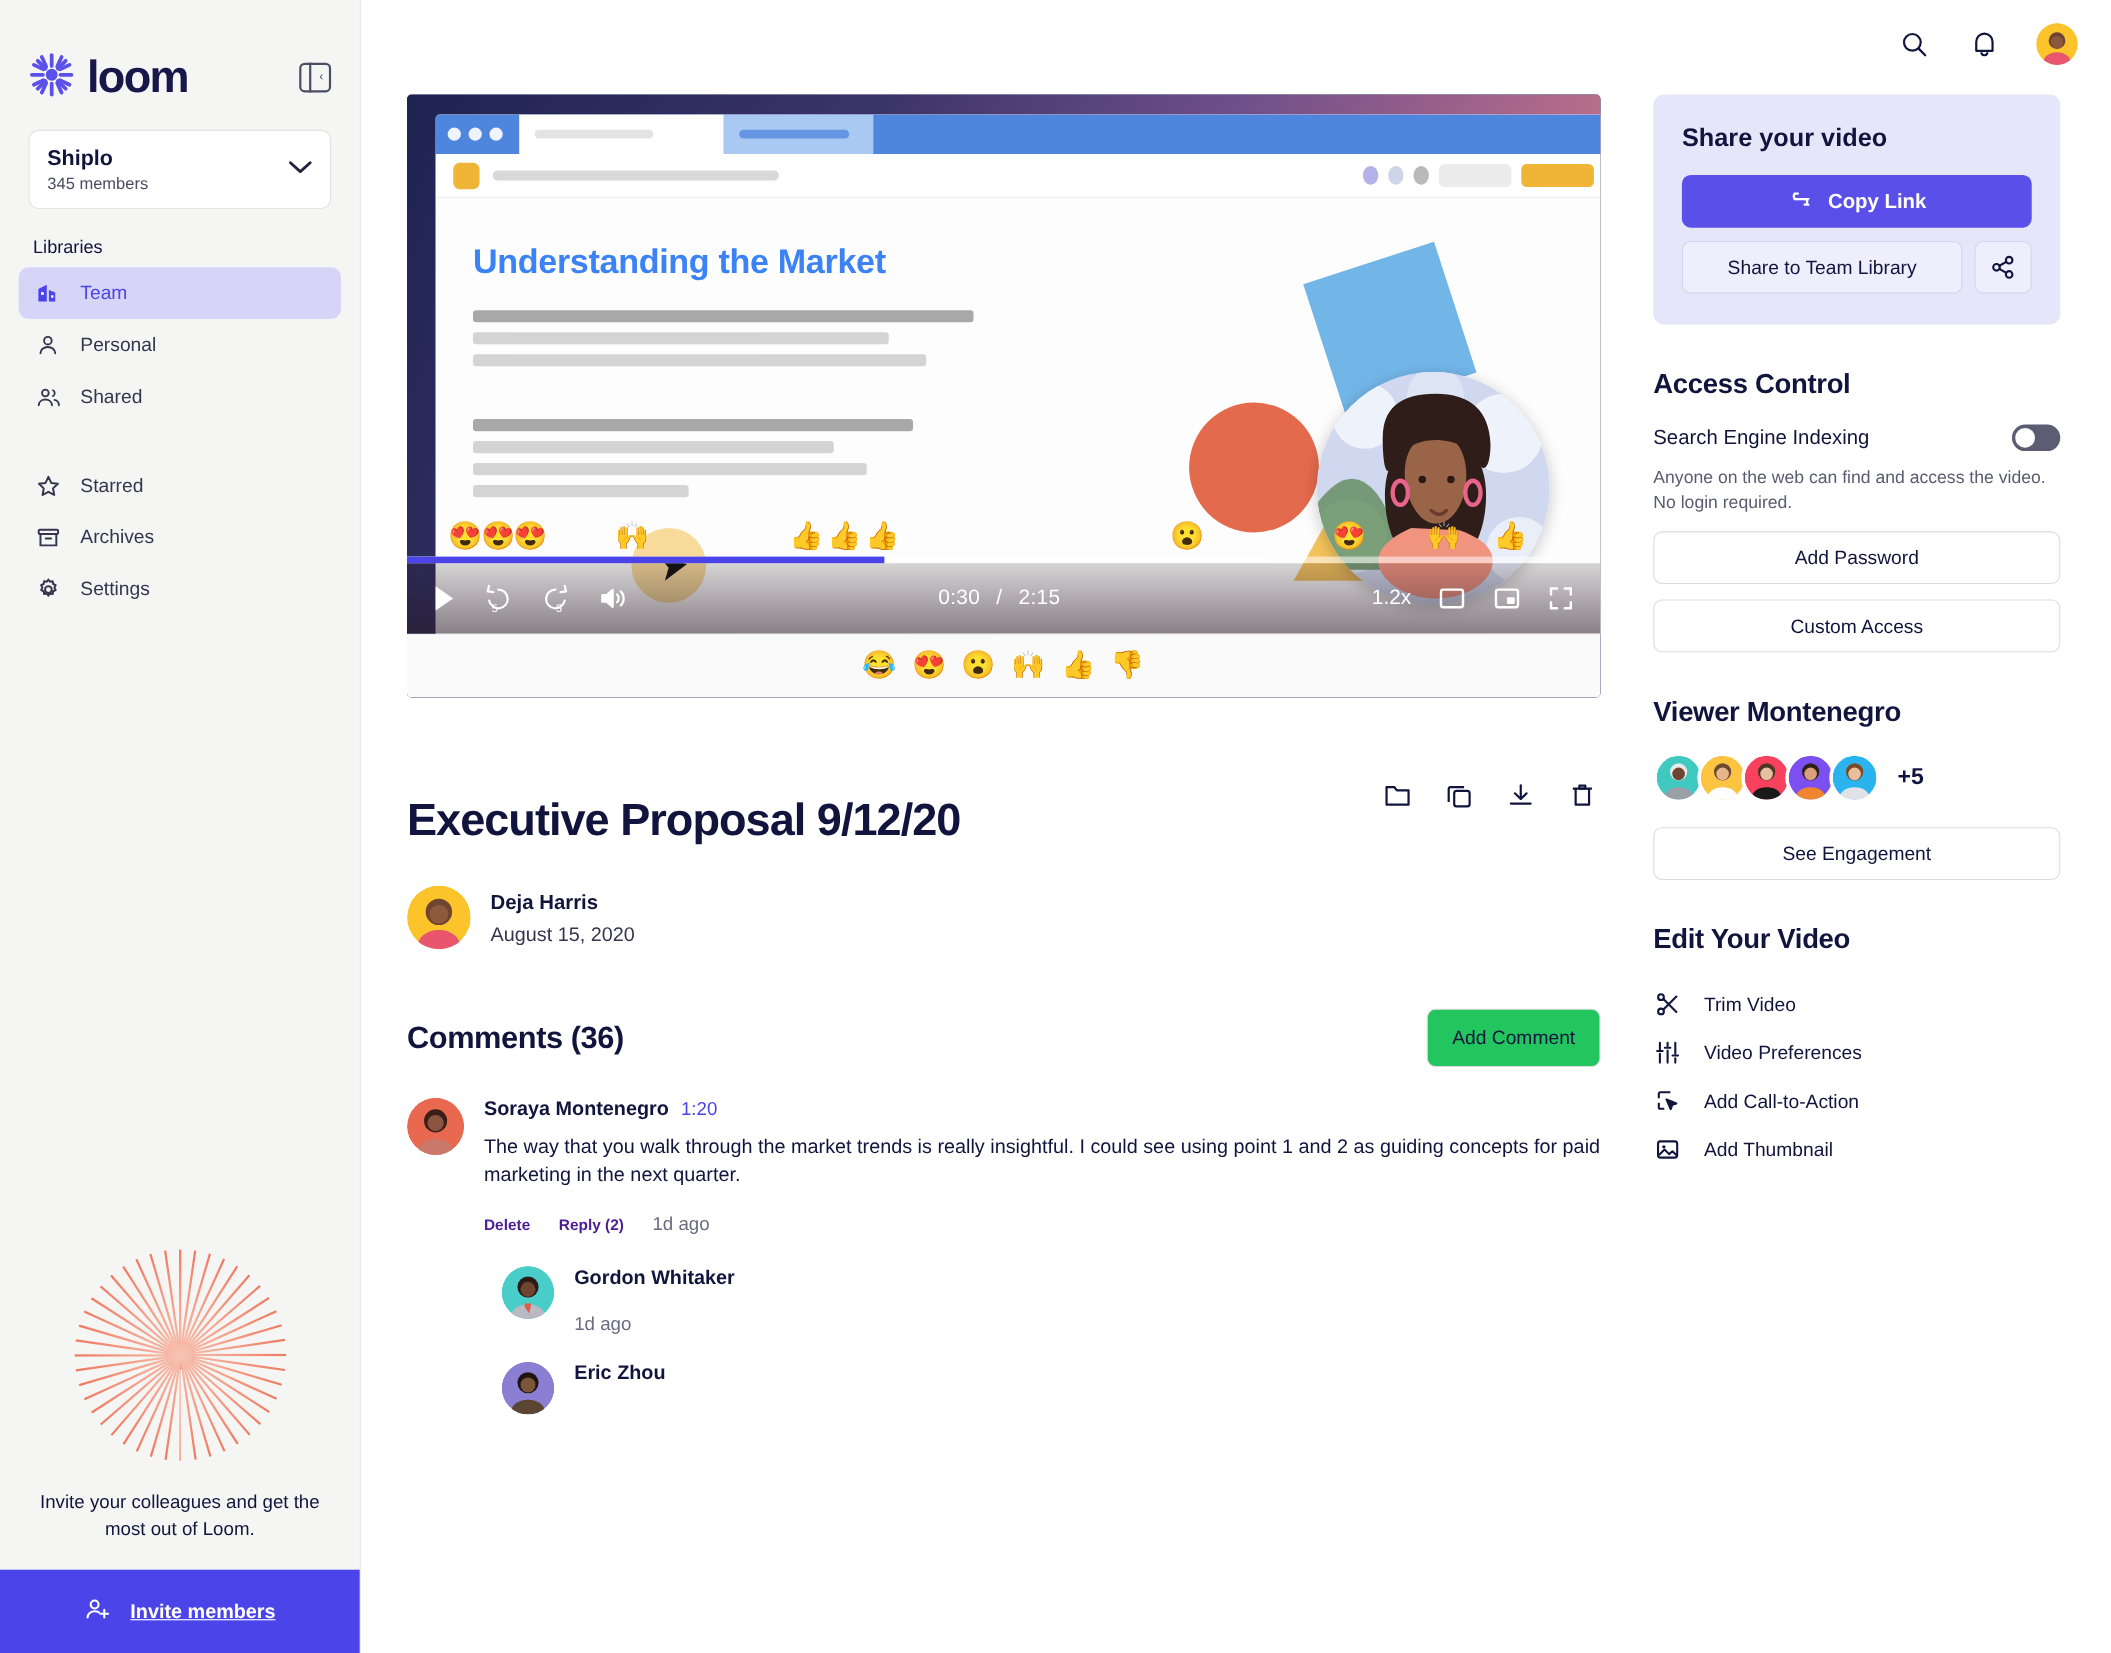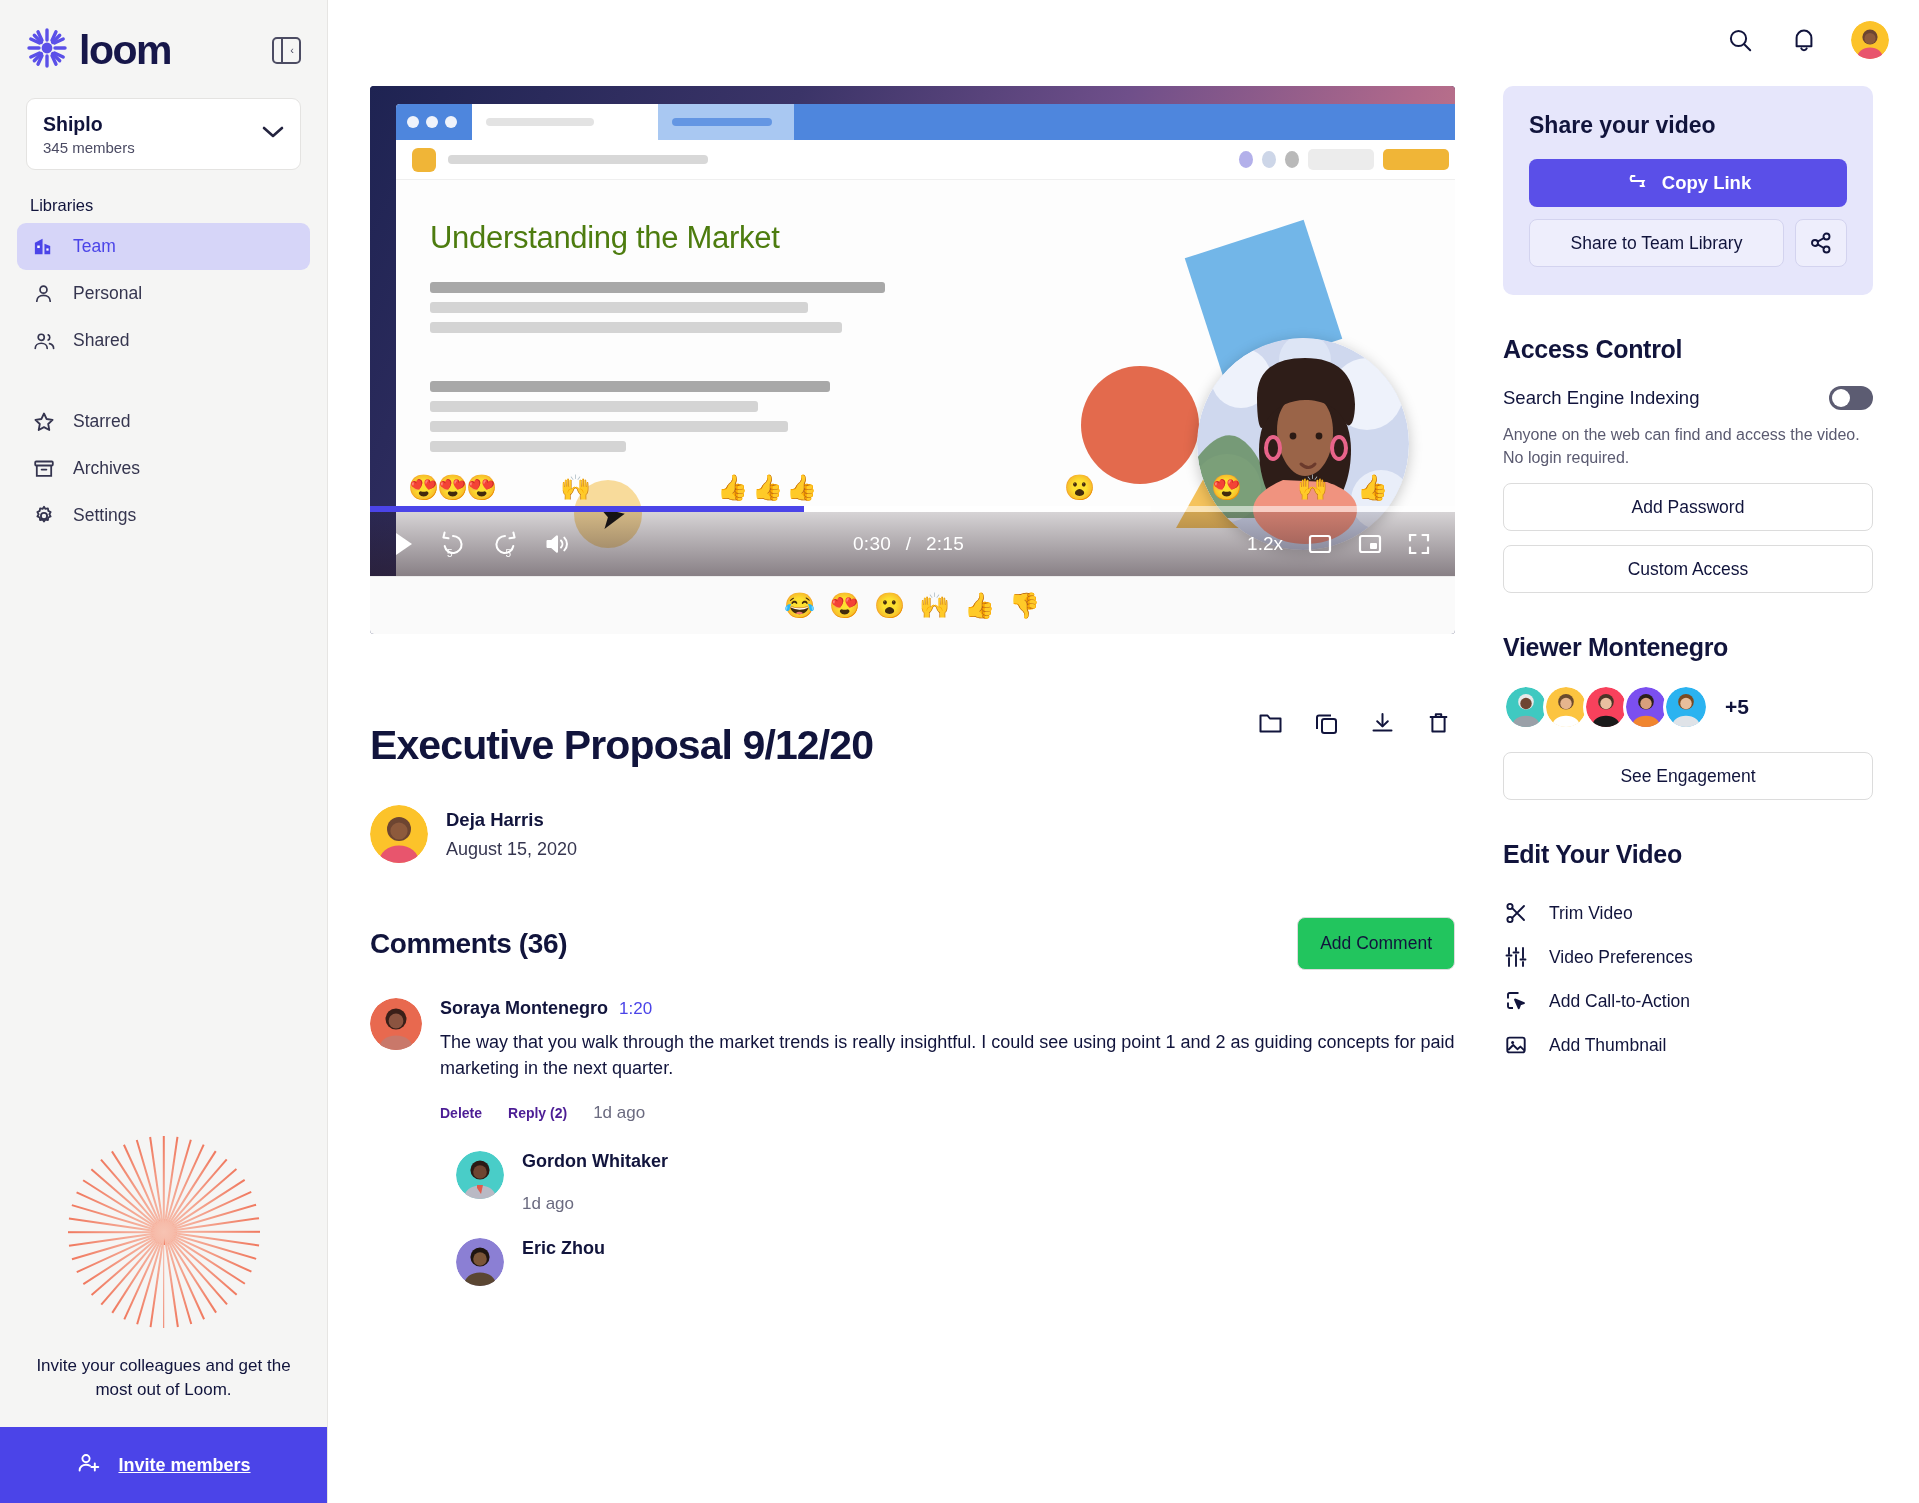--- a/index.html
+++ b/index.html
@@ -13,21 +13,21 @@
   .app { display: flex; width: 1919px; height: 1503px; }
 
   
   .sidebar {
     width: 328px; min-width: 328px; height: 1503px;
     background: #f5f5f4;
     border-right: 1px solid #e6e5e3;
     display: flex; flex-direction: column;
     position: relative;
   }
-  .sb-top { padding: 24px 26px 0 26px; }
+  .sb-top { padding: 24px 26px 0 26px; margin-top: 20px; }
   .brand-row { display: flex; align-items: center; justify-content: space-between; height: 52px; }
   .brand { display: flex; align-items: center; gap: 11px; }
   .brand-word { font-size: 41px; font-weight: 700; letter-spacing: -1.5px; color: #17174a; line-height: 1; }
   .collapse-btn {
     width: 29px; height: 27px; border: 2.2px solid #4c4c63; border-radius: 5px;
     display: flex; align-items: center; position: relative; cursor: pointer;
   }
   .collapse-btn::before { content:""; position:absolute; left:7px; top:-2px; bottom:-2px; width:2.2px; background:#4c4c63; }
   .collapse-btn span { position:absolute; right:5px; top:50%; transform:translateY(-50%); font-size:11px; color:#4c4c63; line-height:1;}
 
@@ -91,21 +91,21 @@
   .bw-tabline { height: 8px; border-radius: 4px; background:#e3e3e3; width: 108px; }
   .bw-tabline.b { background:#4e86dd; opacity:.75; width: 100px;}
   .bw-toolbar { height: 40px; background:#fff; border-bottom: 1px solid #efefef; display:flex; align-items:center; padding: 0 16px; gap: 12px;}
   .bw-sq { width: 24px; height: 24px; border-radius: 6px; background:#f0b537; }
   .bw-url { height: 9px; border-radius: 4px; background:#d8d8d8; width: 260px;}
   .bw-right { margin-left: auto; display:flex; align-items:center; gap: 9px;}
   .bw-right .d { width:14px; height:17px; border-radius:50%; }
   .bw-pill { width: 66px; height: 21px; border-radius: 5px; background:#ececec;}
   .bw-pill.y { background:#f0b537; }
   .bw-body { padding: 40px 40px 0 34px; position: relative; height: 100%; background: #fdfdfd;}
-  .doc-title { font-size: 31px; font-weight: 400; color: #4d7c0f; letter-spacing: -0.3px; }
+  .doc-title { font-size: 31px; font-weight: 700; color: #3b82f6; letter-spacing: -0.3px; }
   .lines { margin-top: 26px; }
   .line { height: 11px; border-radius: 3px; background: #d4d4d4; margin-bottom: 9px; }
   .line.dark { background: #a8a8a8; }
   .shapes { position: absolute; right: 34px; top: 56px; width: 380px; height: 300px; }
   .sq-blue { position:absolute; left:150px; top:0px; width:125px; height:125px; background:#72b6e8; transform: rotate(-18deg); }
   .circ-red { position:absolute; left:30px; top:130px; width:118px; height:118px; border-radius:50%; background:#e36a4d; }
   .tri-yel { position:absolute; left:125px; top:122px; width:0; height:0; border-left:95px solid transparent; border-right:95px solid transparent; border-bottom:170px solid #f5c35c; }
   .cam {
     position:absolute; right: 46px; bottom: 26px; width: 212px; height: 212px; border-radius:50%;
     overflow:hidden; box-shadow: 0 3px 14px rgba(0,0,0,.22);

